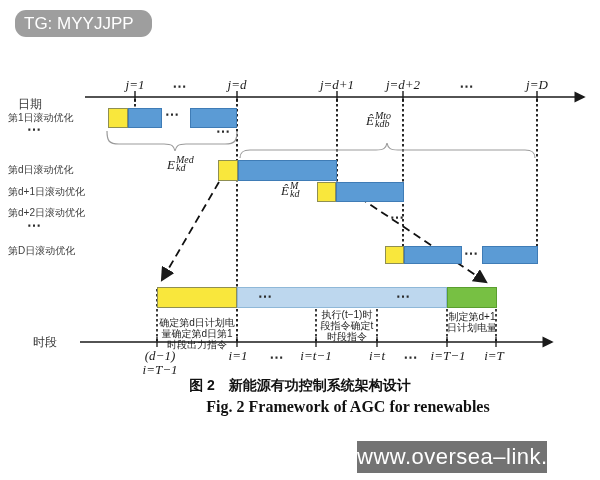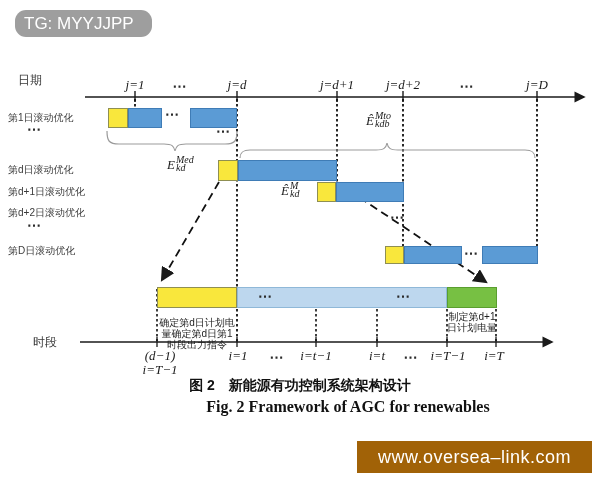--- a/index.html
+++ b/index.html
@@ -16,22 +16,22 @@
              font-size:13px;color:#1a1a1a;transform:translateX(-50%);white-space:nowrap;}
   .dots{position:absolute;font-size:14px;font-weight:bold;color:#2a2a2a;letter-spacing:1px;
         font-style:normal;line-height:14px;}
   .formula{position:absolute;font-family:"Liberation Serif",serif;font-style:italic;color:#1a1a1a;
            display:inline-flex;align-items:flex-start;}
   .fbase{font-size:13px;line-height:13px;}
   .fstack{display:inline-flex;flex-direction:column;font-size:10px;line-height:8px;margin-left:1px;margin-top:-2px;}
   .btext{position:absolute;font-size:10px;line-height:11px;color:#1f1f1f;text-align:center;}
   .badge{position:absolute;left:15px;top:10px;width:137px;height:27px;background:#9e9e9e;
          color:#fff;font-size:17px;line-height:27px;padding-left:9px;box-sizing:border-box;white-space:nowrap;border-radius:11px;}
-  .watermark{position:absolute;left:357px;top:441px;width:235px;height:32px;background:#a16207;
-         color:#fff;font-size:18px;line-height:32px;text-align:center;letter-spacing:0.5px;white-space:nowrap;}
+  .watermark{position:absolute;left:357px;top:441px;width:190px;height:32px;background:#737373;
+         color:#fff;font-size:22px;line-height:32px;text-align:center;letter-spacing:0.5px;white-space:nowrap;}
   .caption-zh{position:absolute;left:0;top:377px;width:600px;text-align:center;font-weight:bold;
          font-size:14px;color:#111;}
   .caption-en{position:absolute;left:0;top:398px;width:600px;text-align:center;font-weight:bold;
          font-size:16px;color:#111;font-family:"Liberation Serif",serif;margin-left:48px;}
   svg{position:absolute;left:0;top:0;}
 </style>
 </head>
 <body>
 
 <div id="canvas">
@@ -72,21 +72,21 @@
 
     <line x1="157" y1="289" x2="157" y2="341" stroke="#111" stroke-width="1.6" stroke-dasharray="2.5 2.5"></line>
     <line x1="316" y1="289" x2="316" y2="341" stroke="#111" stroke-width="1.6" stroke-dasharray="2.5 2.5"></line>
     <line x1="377" y1="289" x2="377" y2="341" stroke="#111" stroke-width="1.6" stroke-dasharray="2.5 2.5"></line>
     <line x1="447" y1="289" x2="447" y2="341" stroke="#111" stroke-width="1.6" stroke-dasharray="2.5 2.5"></line>
     <line x1="496" y1="289" x2="496" y2="341" stroke="#111" stroke-width="1.6" stroke-dasharray="2.5 2.5"></line>
   </svg>
 
   <div class="badge">TG: MYYJJPP</div>
 
-  <div class="axislabel" style="left:18px;top:72px;">日期</div>
+  <div class="axislabel" style="left:18px;top:96px;">日期</div>
   <div class="ticklabel" style="left:135px;top:77px;">j=1</div>
   <div class="ticklabel dots" style="left:180px;top:80px;transform:translateX(-50%);">⋯</div>
   <div class="ticklabel" style="left:237px;top:77px;">j=d</div>
   <div class="ticklabel" style="left:337px;top:77px;">j=d+1</div>
   <div class="ticklabel" style="left:403px;top:77px;">j=d+2</div>
   <div class="ticklabel dots" style="left:467px;top:80px;transform:translateX(-50%);">⋯</div>
   <div class="ticklabel" style="left:537px;top:77px;">j=D</div>
 
   <div class="rowlabel" style="left:8px;top:111px;">第1日滚动优化</div>
   <div class="dots" style="left:27px;top:122px;">⋯</div>
@@ -141,20 +141,25 @@
   <div class="bar lblue" style="left:237px;top:287px;width:210px;height:21px;"></div>
   <div class="bar green" style="left:447px;top:287px;width:50px;height:21px;"></div>
   <div class="dots" style="left:258px;top:289px;">⋯</div>
   <div class="dots" style="left:396px;top:289px;">⋯</div>
 
   <div class="btext" style="left:152px;top:317px;width:90px;">
     <div>确定第d日计划电</div>
     <div>量确定第d日第1</div>
     <div>时段出力指令</div>
   </div>
+  <div class="btext" style="left:311px;top:309px;width:72px;">
+    <div>执行(t−1)时</div>
+    <div>段指令确定t</div>
+    <div>时段指令</div>
+  </div>
   <div class="btext" style="left:443px;top:311px;width:58px;">
     <div>制定第d+1</div>
     <div>日计划电量</div>
   </div>
 
   <div class="ticklabel" style="left:160px;top:348px;">(d−1)</div>
   <div class="ticklabel" style="left:160px;top:362px;">i=T−1</div>
   <div class="ticklabel" style="left:238px;top:348px;">i=1</div>
   <div class="ticklabel dots" style="left:277px;top:351px;transform:translateX(-50%);">⋯</div>
   <div class="ticklabel" style="left:316px;top:348px;">i=t−1</div>

